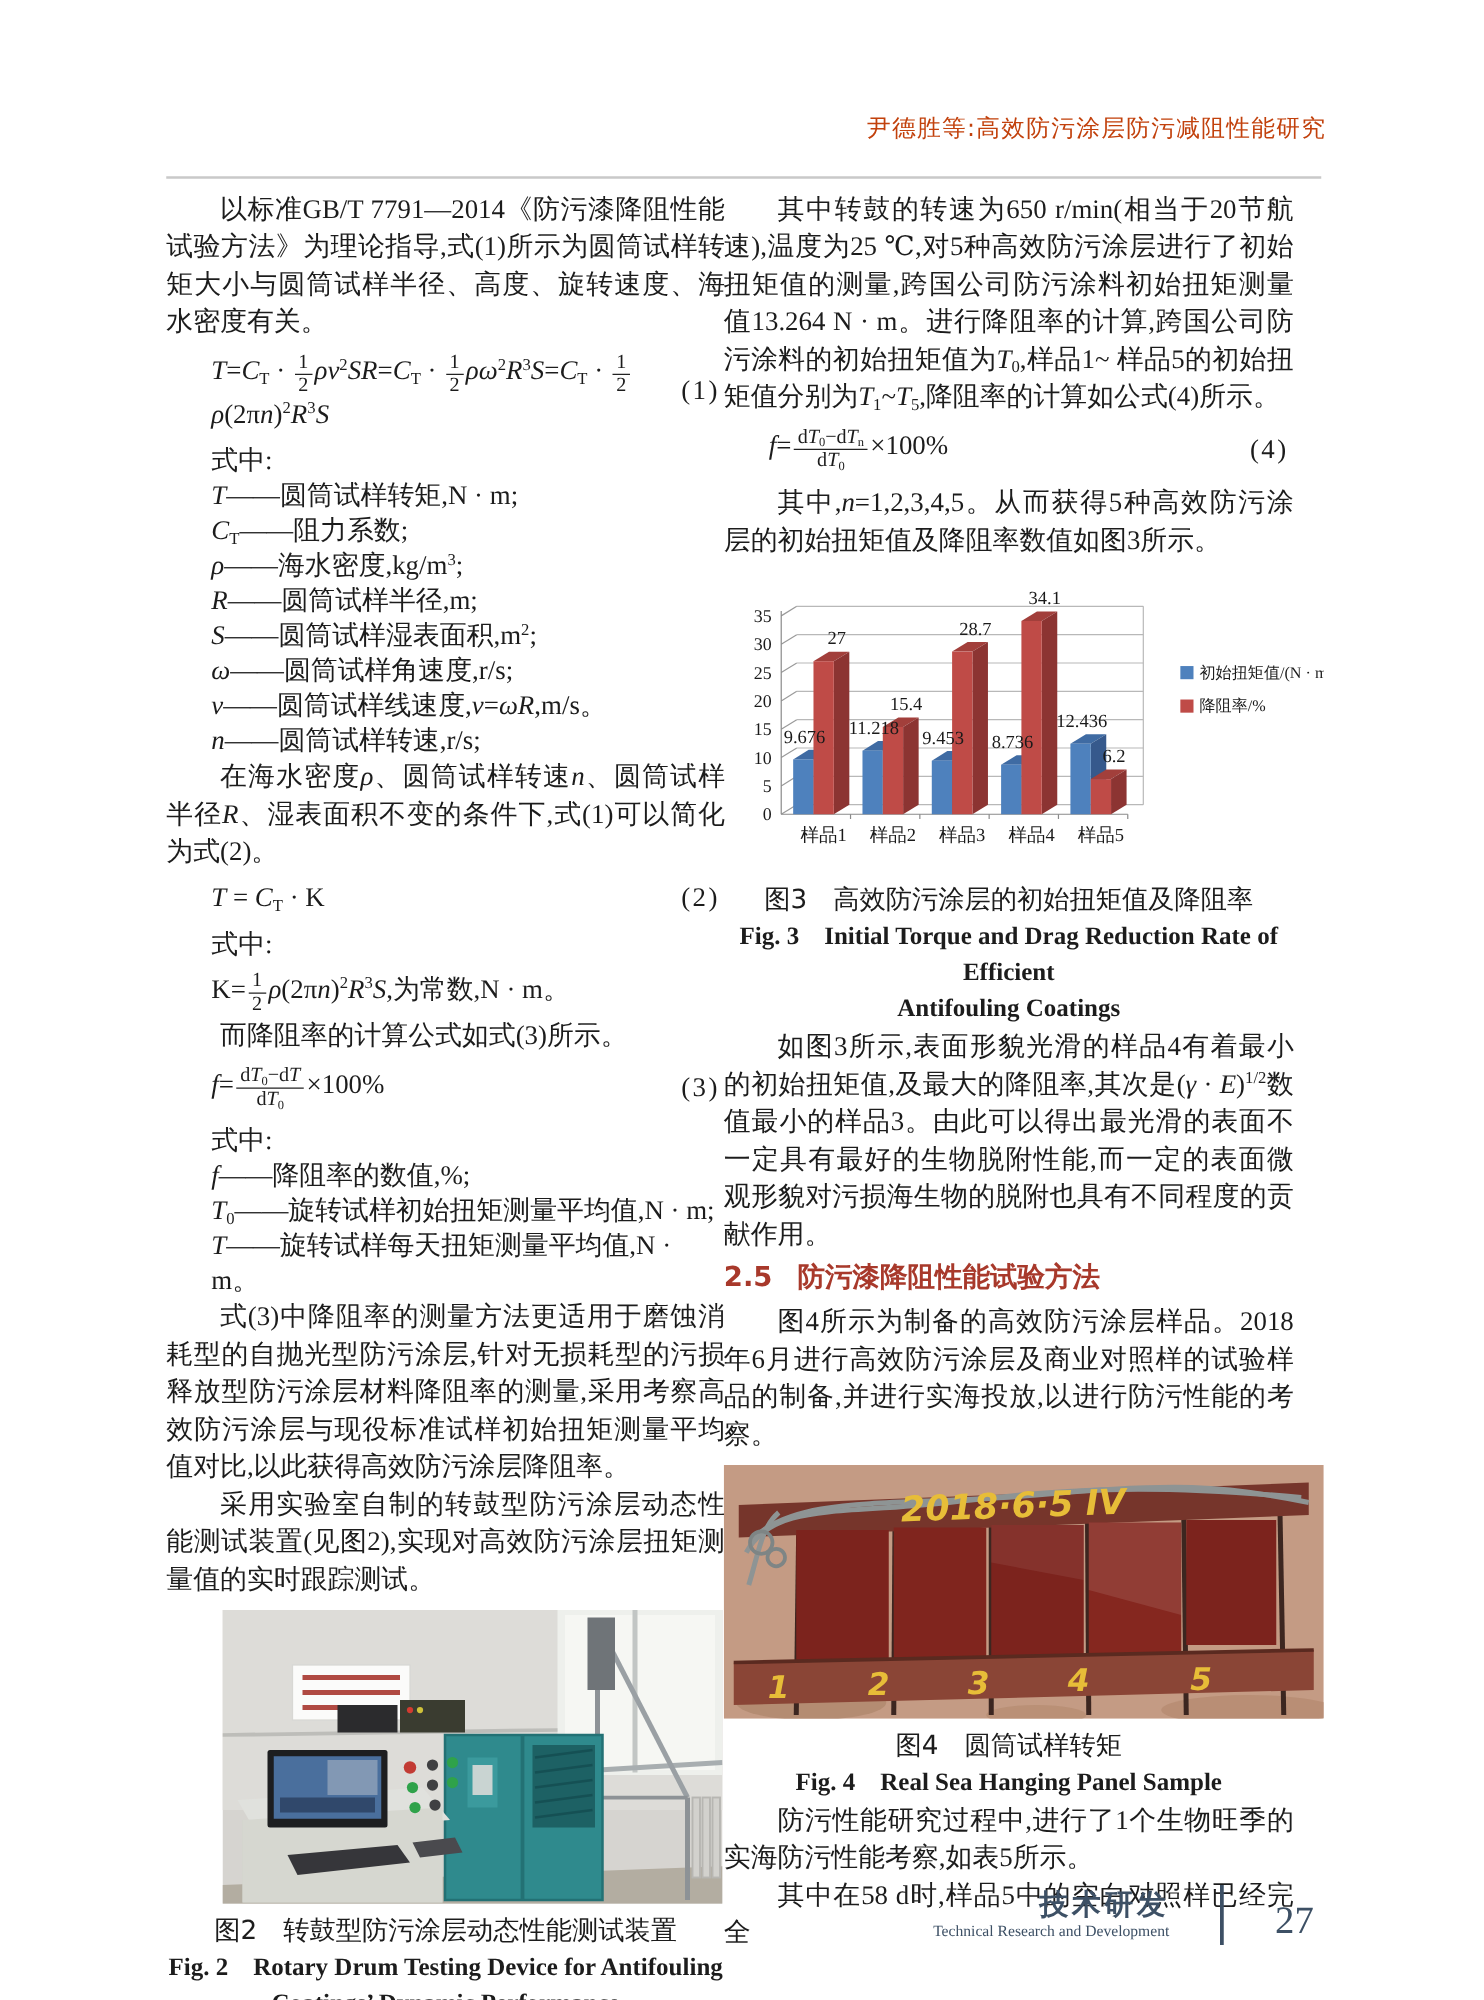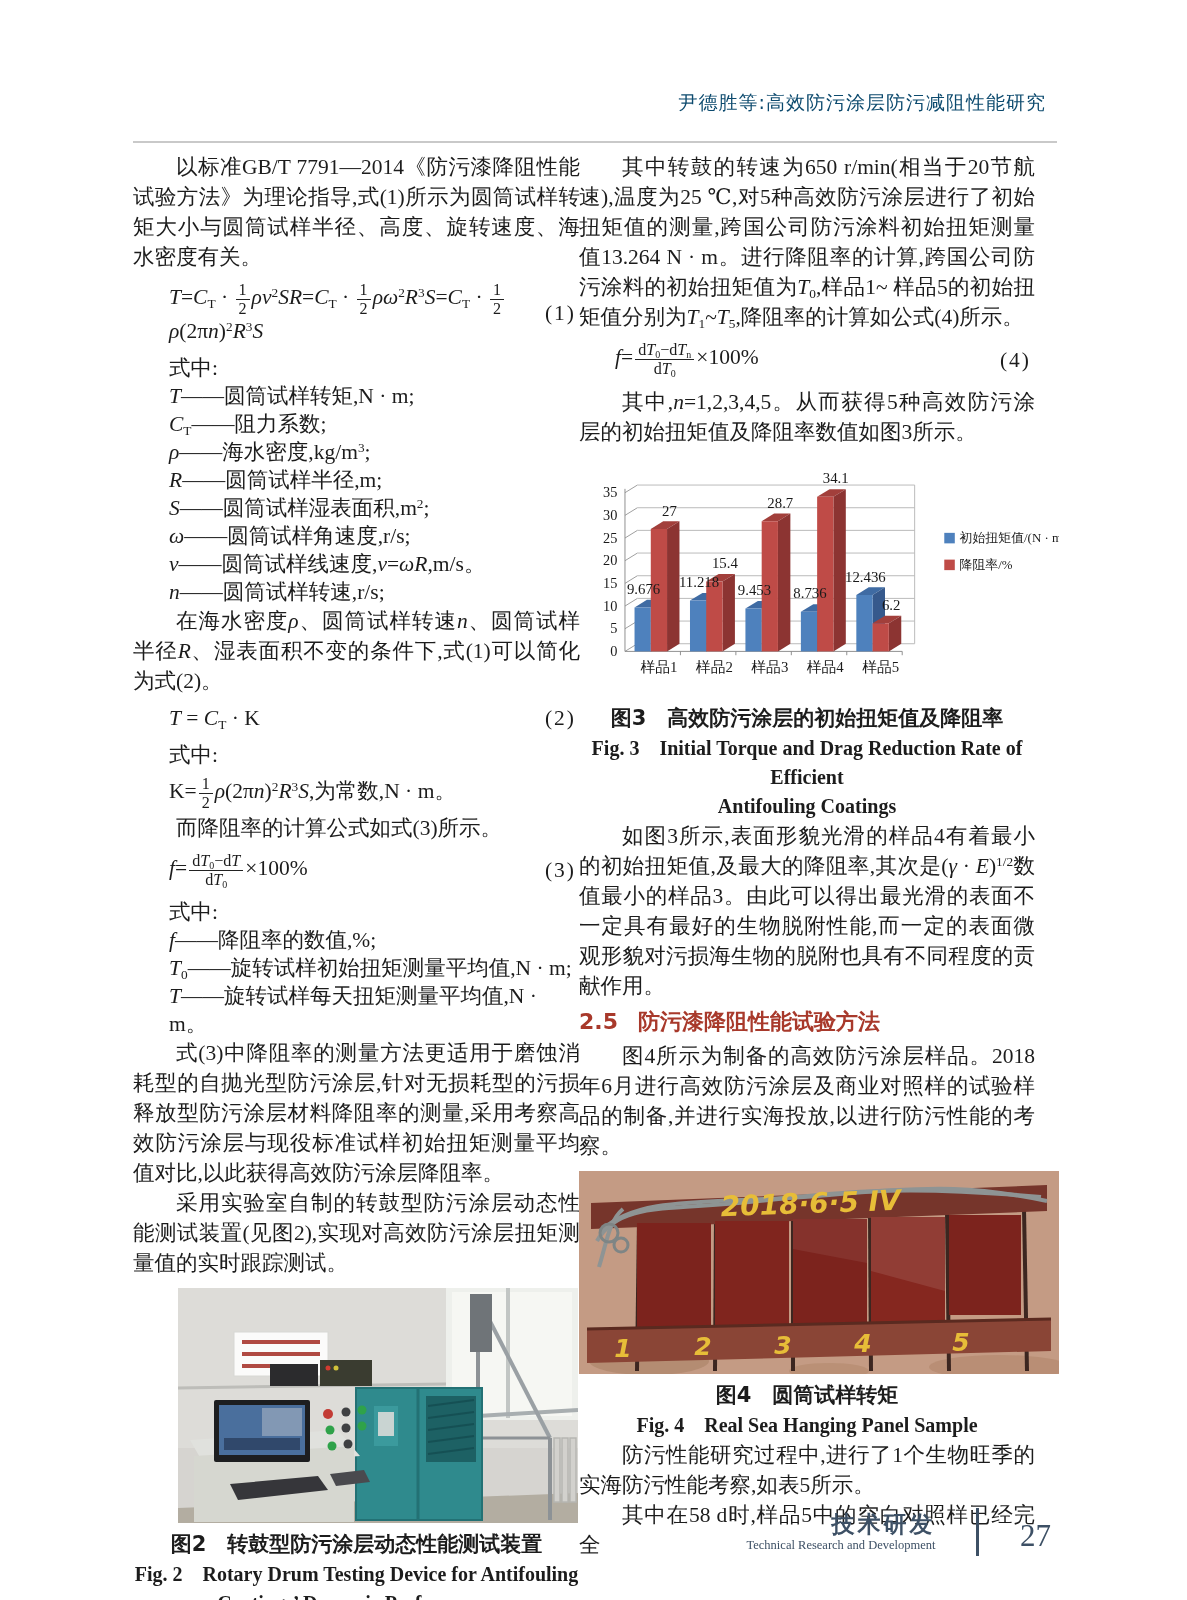--- a/index.html
+++ b/index.html
@@ -1,22 +1,22 @@
 <!DOCTYPE html>
 <html><head>
 <meta charset="utf-8">
 <style>
   html,body{margin:0;padding:0;background:#ffffff;}
   .page{position:relative;width:1187px;height:1600px;background:#fff;overflow:hidden;
         font-family:"Liberation Serif","DejaVu Serif",serif;color:#1c1c1c;}
 
   
-  .running-head{position:absolute;top:90px;left:122px;width:924px;text-align:right;
+  .running-head{position:absolute;top:90px;left:137px;width:924px;text-align:right;
                 font-family:"DejaVu Sans","Liberation Sans",sans-serif;
-                font-size:19px;color:#0c4a6e;letter-spacing:1px;}
+                font-size:19px;color:#c2410c;letter-spacing:1px;}
   .header-rule{position:absolute;top:141px;left:133px;width:924px;height:2px;background:#c9c9c9;}
 
   
   .col{position:absolute;top:152px;}
   .col-left{left:133px;width:447px;}
   .col-right{left:579px;width:456px;}
 
   p{margin:0;}
   .para{font-size:21.5px;line-height:30px;text-align:justify;text-indent:2em;}
   .def{font-size:21.5px;line-height:28px;padding-left:36px;text-align:left;}
@@ -26,21 +26,21 @@
   i{font-style:italic;}
   sub,sup{font-size:62%;line-height:0;}
   sub{vertical-align:-0.3em;}
   sup{vertical-align:0.55em;}
   .frac{display:inline-block;vertical-align:-0.62em;text-align:center;font-size:0.75em;line-height:1.12;margin:0 2px;}
   .frac>span{display:block;padding:0 3px;}
   .frac>span:first-child{border-bottom:1.5px solid #222;}
 
   .fig{margin:10px 0 4px;}
   .fig svg{display:block;}
-  .cap-cn{font-family:"DejaVu Sans","Liberation Sans",sans-serif;font-weight:bold;
+  .cap-cn{font-family:"DejaVu Sans","Liberation Sans",sans-serif;font-weight:normal;
           font-size:21px;text-align:center;line-height:31px;margin-top:6px;}
   .cap-en{font-weight:bold;font-size:20px;text-align:center;line-height:29px;}
 
   .section-head{font-family:"DejaVu Sans","Liberation Sans",sans-serif;font-weight:bold;
                 font-size:22px;color:#a8392b;line-height:34px;margin:4px 0 2px;}
   .section-head .sec-num{margin-right:20px;}
 
   .fig2-photo{margin-left:45px;}
   .chart-wrap{margin:6px 0 0 2px;}
 

